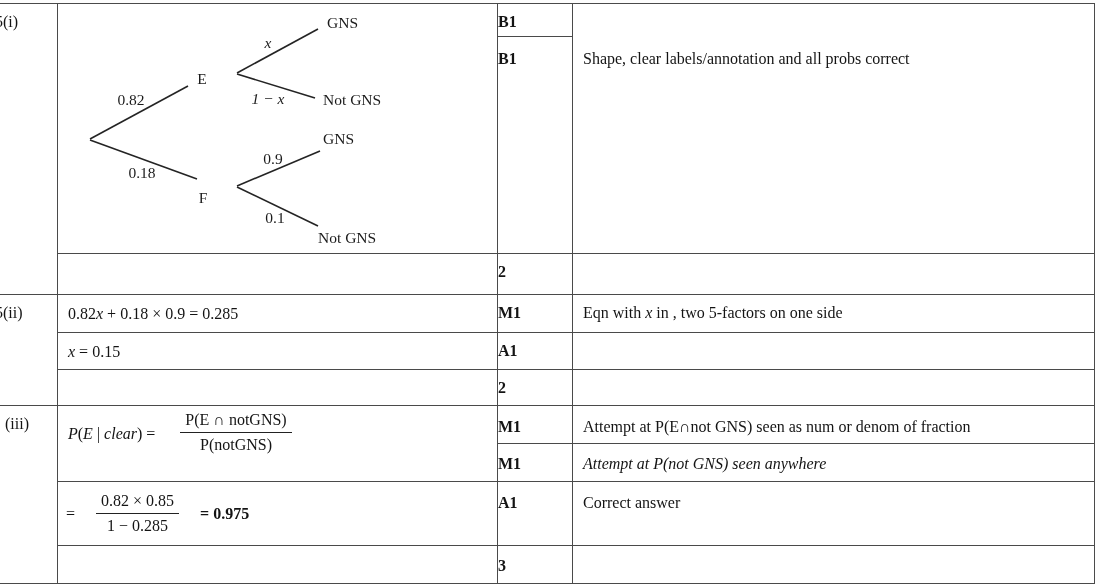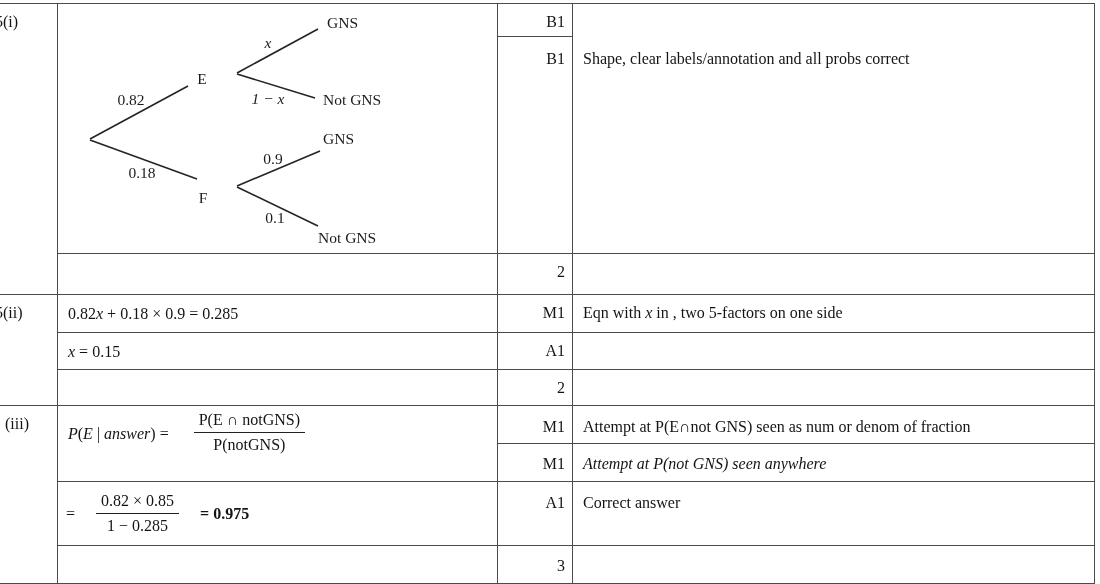--- a/index.html
+++ b/index.html
@@ -30,21 +30,21 @@
   #sec-iii { grid-template-rows:38px 38px 64px 37px; }
 
   .cell { font-size:16px; line-height:1.25; }
   .br { border-right:1.5px solid #4a4a4a; }
   .bb { border-bottom:1.5px solid #4a4a4a; }
 
   .qcell { grid-column:1; grid-row:1 / -1; padding:8px 0 0 0; overflow:hidden; white-space:nowrap; }
   .qcell .neg { display:inline-block; margin-left:-5px; }
   .qcell .pos { display:inline-block; margin-left:5px; }
 
-  .mk { text-align:right; padding:8px 7px 0 0; font-weight:normal; }
+  .mk { padding:8px 24px 0 0; font-weight:bold; }
   .cm { padding:8px 6px 0 10px; }
   .cm.tall { padding-top:12px; }
   .ans { padding:9px 6px 16px 10px; }
   .iv { font-style:italic; }
 
   .treecell { position:relative; }
   .treecell svg { position:absolute; top:0; left:0; }
   .treecell text { font-family:"Liberation Serif", serif; font-size:15.5px; fill:#1b1b1b; }
   .treecell line { stroke:#242424; stroke-width:1.6; }
 
@@ -117,21 +117,21 @@
     <div class="cell mk br" style="grid-column:3; grid-row:3;">2</div>
     <div class="cell cm" style="grid-column:4; grid-row:3;"></div>
   </div>
 
   <div class="section" id="sec-iii">
     <div class="cell qcell br">
       <span class="pos">(iii)</span>
     </div>
 
     <div class="cell br bb mathrow" style="grid-column:2; grid-row:1/3;">
-      <span class="lhs"><span class="iv">P</span><span>(</span><span class="iv">E</span><span> | </span><span class="iv">answer</span><span>) = </span></span>
+      <span class="lhs"><span class="iv">P</span><span>(</span><span class="iv">E</span><span> | </span><span class="iv">clear</span><span>) = </span></span>
       <span class="frac">
         <span class="num">P(E ∩ notGNS)</span>
         <span class="den">P(notGNS)</span>
       </span>
     </div>
     <div class="cell mk br bb" style="grid-column:3; grid-row:1; padding-top:11px;">M1</div>
     <div class="cell cm bb" style="grid-column:4; grid-row:1; padding-top:11px;">Attempt at P(E∩not GNS) seen as num or denom of fraction</div>
 
     <div class="cell mk br bb" style="grid-column:3; grid-row:2; padding-top:10px;">M1</div>
     <div class="cell cm bb" style="grid-column:4; grid-row:2; padding-top:10px;font-style:italic;">Attempt at P(not GNS) seen anywhere</div>

